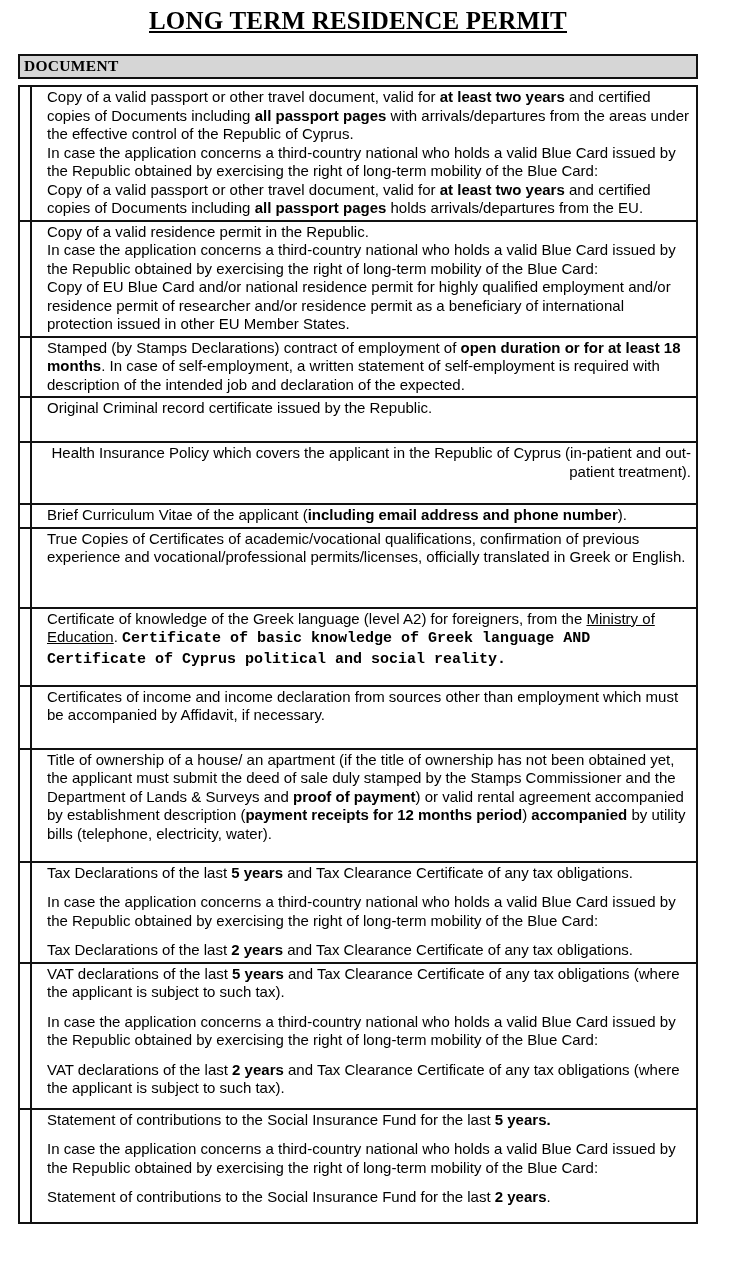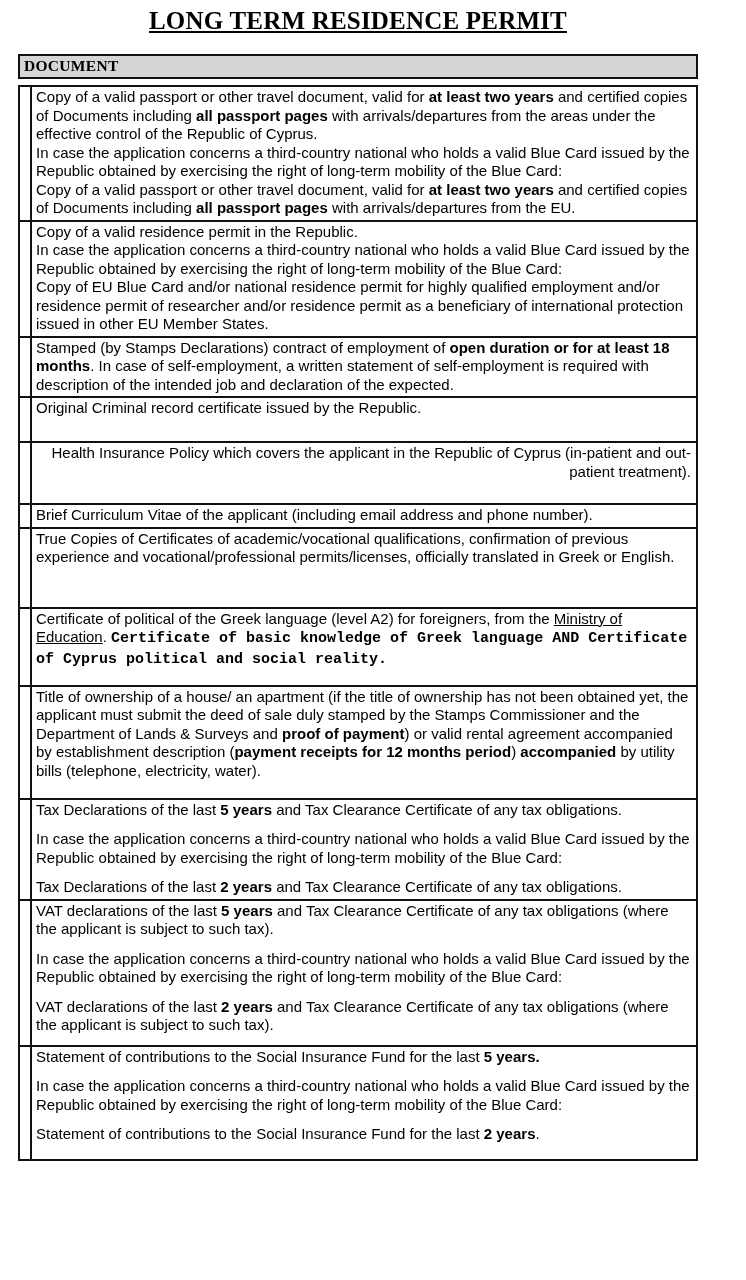--- a/index.html
+++ b/index.html
@@ -44,21 +44,21 @@
   }
   table.doc-table td {
     border: 2px solid #111;
     vertical-align: top;
   }
   td.marker-cell {
     width: 10px;
     padding: 0;
   }
   td.doc-cell {
-    padding: 1px 5px 2px 4px;
+    padding: 1px 5px 2px 15px;
   }
   .blank {
     height: 11px;
   }
   .para { margin: 0; }
 </style>
 </head>
 <body>
 
 <div class="page">
@@ -66,21 +66,21 @@
 
   <div class="section-header">DOCUMENT</div>
 
   <table class="doc-table">
     <tbody>
         <tr>
           <td class="marker-cell"></td>
           <td class="doc-cell">
             <div class="para"><span>Copy of a valid passport or other travel document, valid for </span><span style="font-weight: bold;">at least two years</span><span> and certified copies of Documents including </span><span style="font-weight: bold;">all passport pages</span><span> with arrivals/departures from the areas under the effective control of the Republic of Cyprus.</span></div>
             <div class="para"><span>In case the application concerns a third-country national who holds a valid Blue Card issued by the Republic obtained by exercising the right of long-term mobility of the Blue Card:</span></div>
-            <div class="para"><span>Copy of a valid passport or other travel document, valid for </span><span style="font-weight: bold;">at least two years</span><span> and certified copies of Documents including </span><span style="font-weight: bold;">all passport pages</span><span> with arrivals/departures from the EU.</span></div>
+            <div class="para"><span>Copy of a valid passport or other travel document, valid for </span><span style="font-weight: bold;">at least two years</span><span> and certified copies of Documents including </span><span style="font-weight: bold;">all passport pages</span><span> holds arrivals/departures from the EU.</span></div>
           </td>
         </tr>
         <tr>
           <td class="marker-cell"></td>
           <td class="doc-cell">
             <div class="para"><span>Copy of a valid residence permit in the Republic.</span></div>
             <div class="para"><span>In case the application concerns a third-country national who holds a valid Blue Card issued by the Republic obtained by exercising the right of long-term mobility of the Blue Card:</span></div>
             <div class="para"><span>Copy of EU Blue Card and/or national residence permit for highly qualified employment and/or residence permit of researcher and/or residence permit as a beneficiary of international protection issued in other EU Member States.</span></div>
           </td>
         </tr>
@@ -98,33 +98,39 @@
         </tr>
         <tr>
           <td class="marker-cell"></td>
           <td class="doc-cell" style="height: 57px; text-align: right;">
             <div class="para"><span>Health Insurance Policy which covers the applicant in the Republic of Cyprus (in-patient and out-patient treatment).</span></div>
           </td>
         </tr>
         <tr>
           <td class="marker-cell"></td>
           <td class="doc-cell">
-            <div class="para"><span>Brief Curriculum Vitae of the applicant (</span><span style="font-weight: normal;">including email address and phone number</span><span>).</span></div>
+            <div class="para"><span>Brief Curriculum Vitae of the applicant (</span><span style="font-weight: bold;">including email address and phone number</span><span>).</span></div>
           </td>
         </tr>
         <tr>
           <td class="marker-cell"></td>
           <td class="doc-cell" style="height: 75px;">
             <div class="para"><span>True Copies of Certificates of academic/vocational qualifications, confirmation of previous experience and vocational/professional permits/licenses, officially translated in Greek or English.</span></div>
           </td>
         </tr>
         <tr>
           <td class="marker-cell"></td>
           <td class="doc-cell" style="height: 73px;">
-            <div class="para"><span>Certificate of political of the Greek language (level A2) for foreigners, from the </span><span style="text-decoration: underline;">Ministry of Education</span><span>. </span><span style="font-weight: bold; font-family: Liberation Mono, monospace;">Certificate of basic knowledge of Greek language AND Certificate of Cyprus political and social reality.</span></div>
+            <div class="para"><span>Certificate of knowledge of the Greek language (level A2) for foreigners, from the </span><span style="text-decoration: underline;">Ministry of Education</span><span>. </span><span style="font-weight: bold; font-family: Liberation Mono, monospace;">Certificate of basic knowledge of Greek language AND Certificate of Cyprus political and social reality.</span></div>
+          </td>
+        </tr>
+        <tr>
+          <td class="marker-cell"></td>
+          <td class="doc-cell" style="height: 58px;">
+            <div class="para"><span>Certificates of income and income declaration from sources other than employment which must be accompanied by Affidavit, if necessary.</span></div>
           </td>
         </tr>
         <tr>
           <td class="marker-cell"></td>
           <td class="doc-cell" style="height: 108px;">
             <div class="para"><span>Title of ownership of a house/ an apartment (if the title of ownership has not been obtained yet, the applicant must submit the deed of sale duly stamped by the Stamps Commissioner and the Department of Lands &amp; Surveys and </span><span style="font-weight: bold;">proof of payment</span><span>) or valid rental agreement accompanied by establishment description (</span><span style="font-weight: bold;">payment receipts for 12 months period</span><span>) </span><span style="font-weight: bold;">accompanied</span><span> by utility bills (telephone, electricity, water).</span></div>
           </td>
         </tr>
         <tr>
           <td class="marker-cell"></td>

